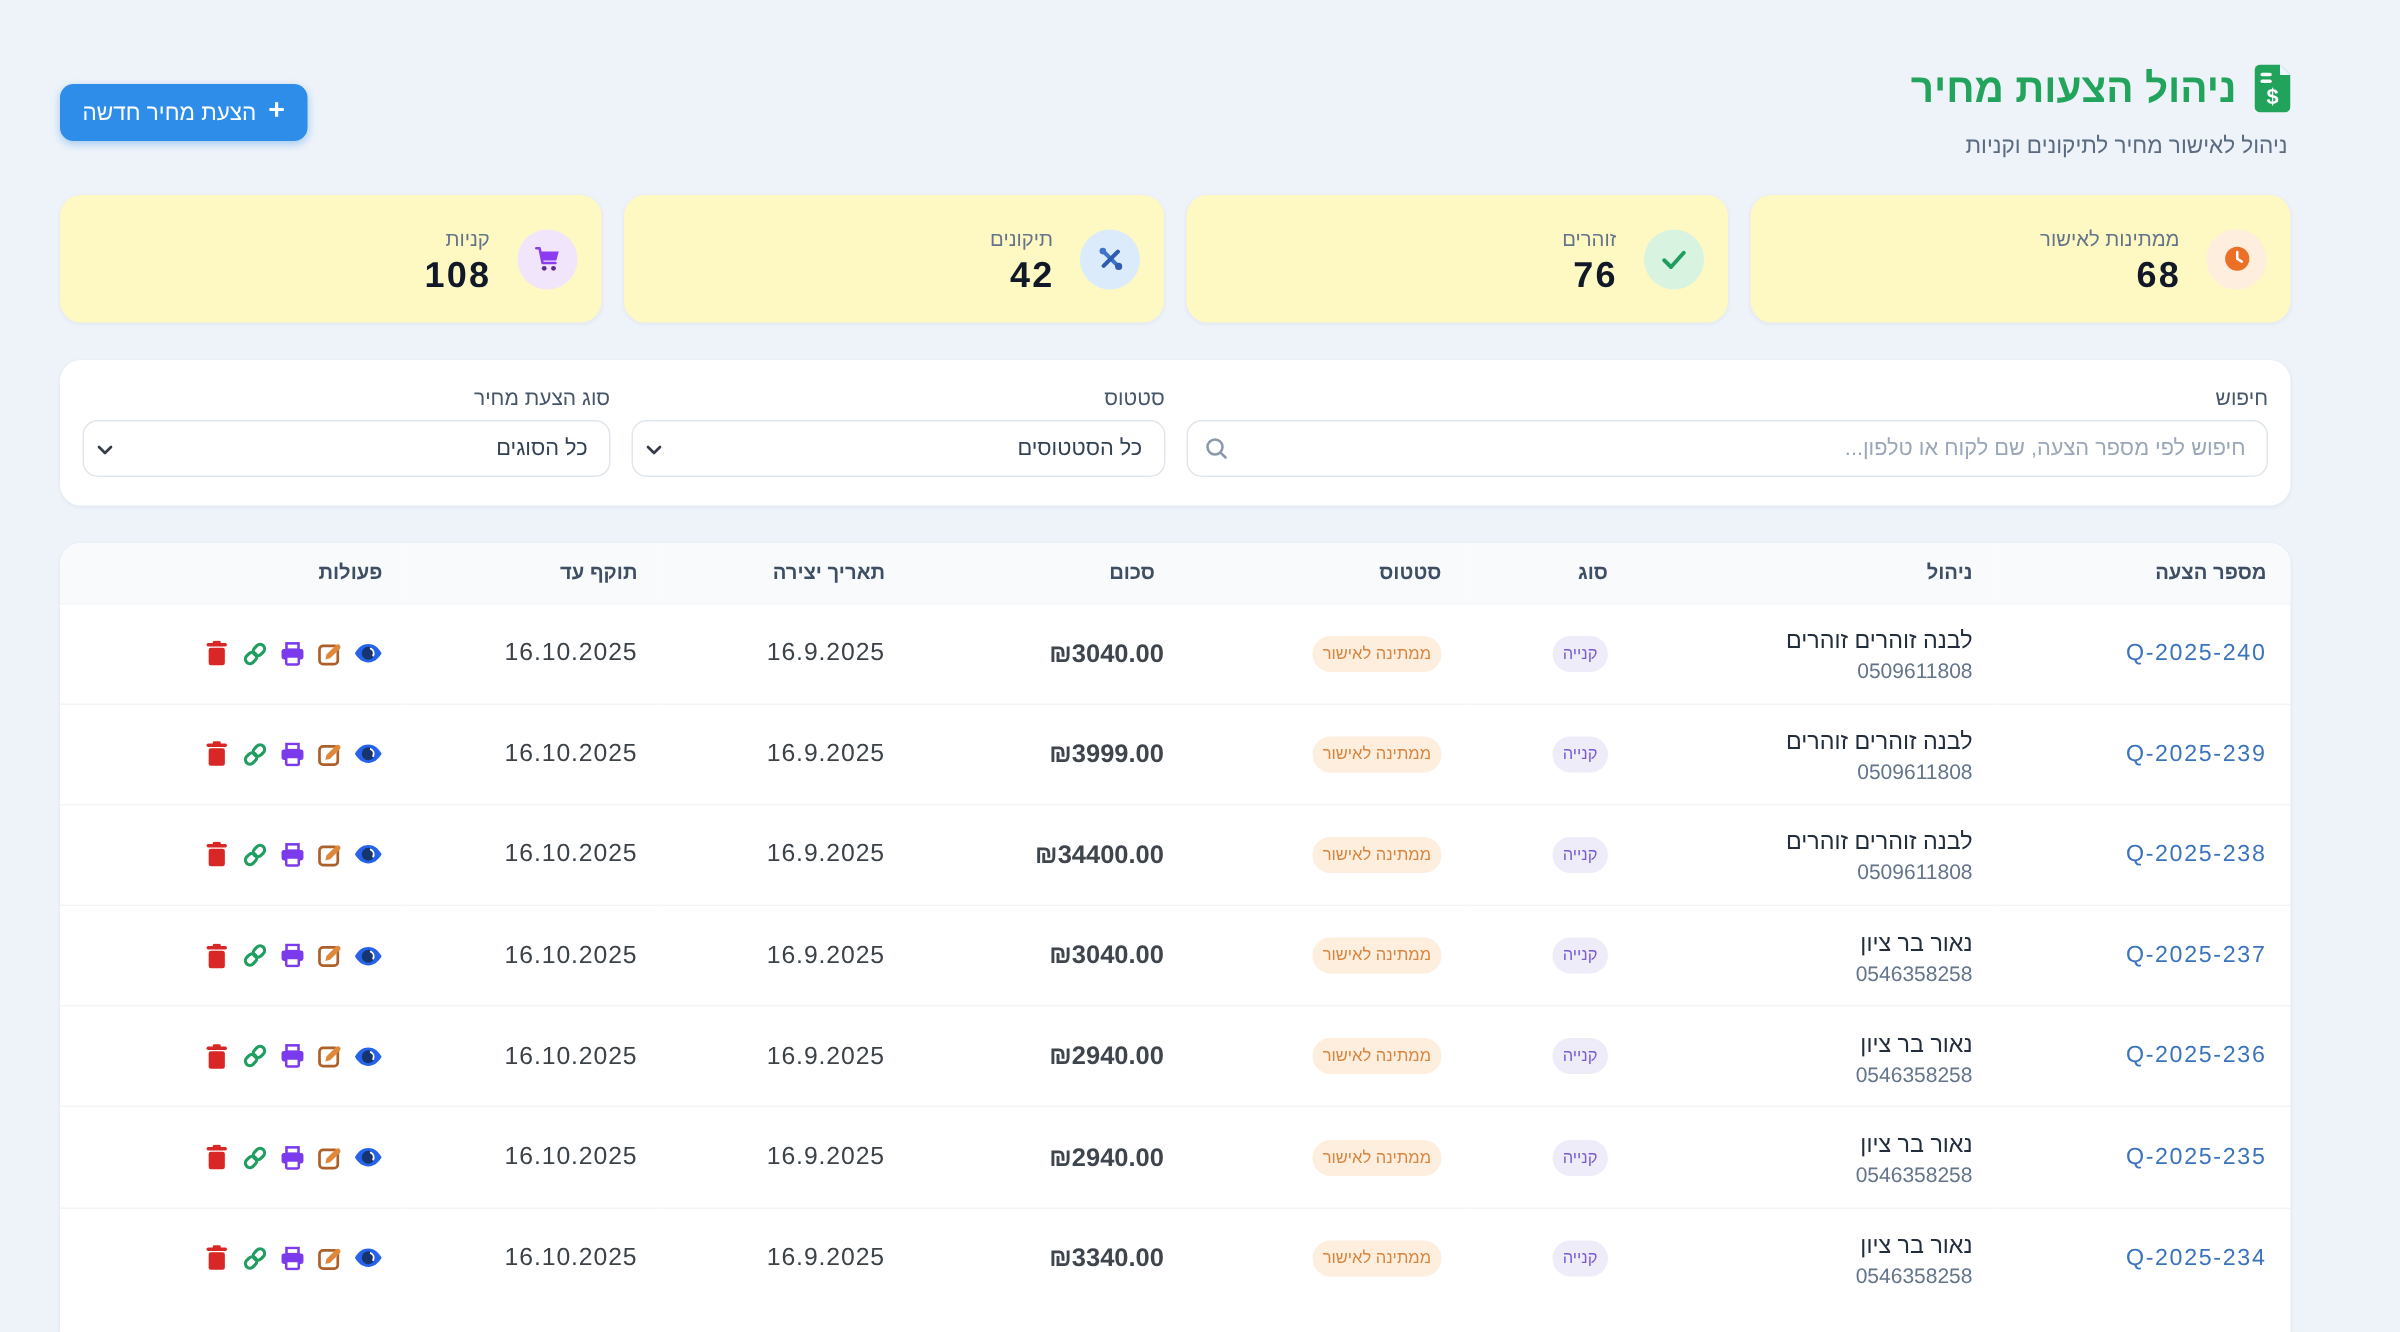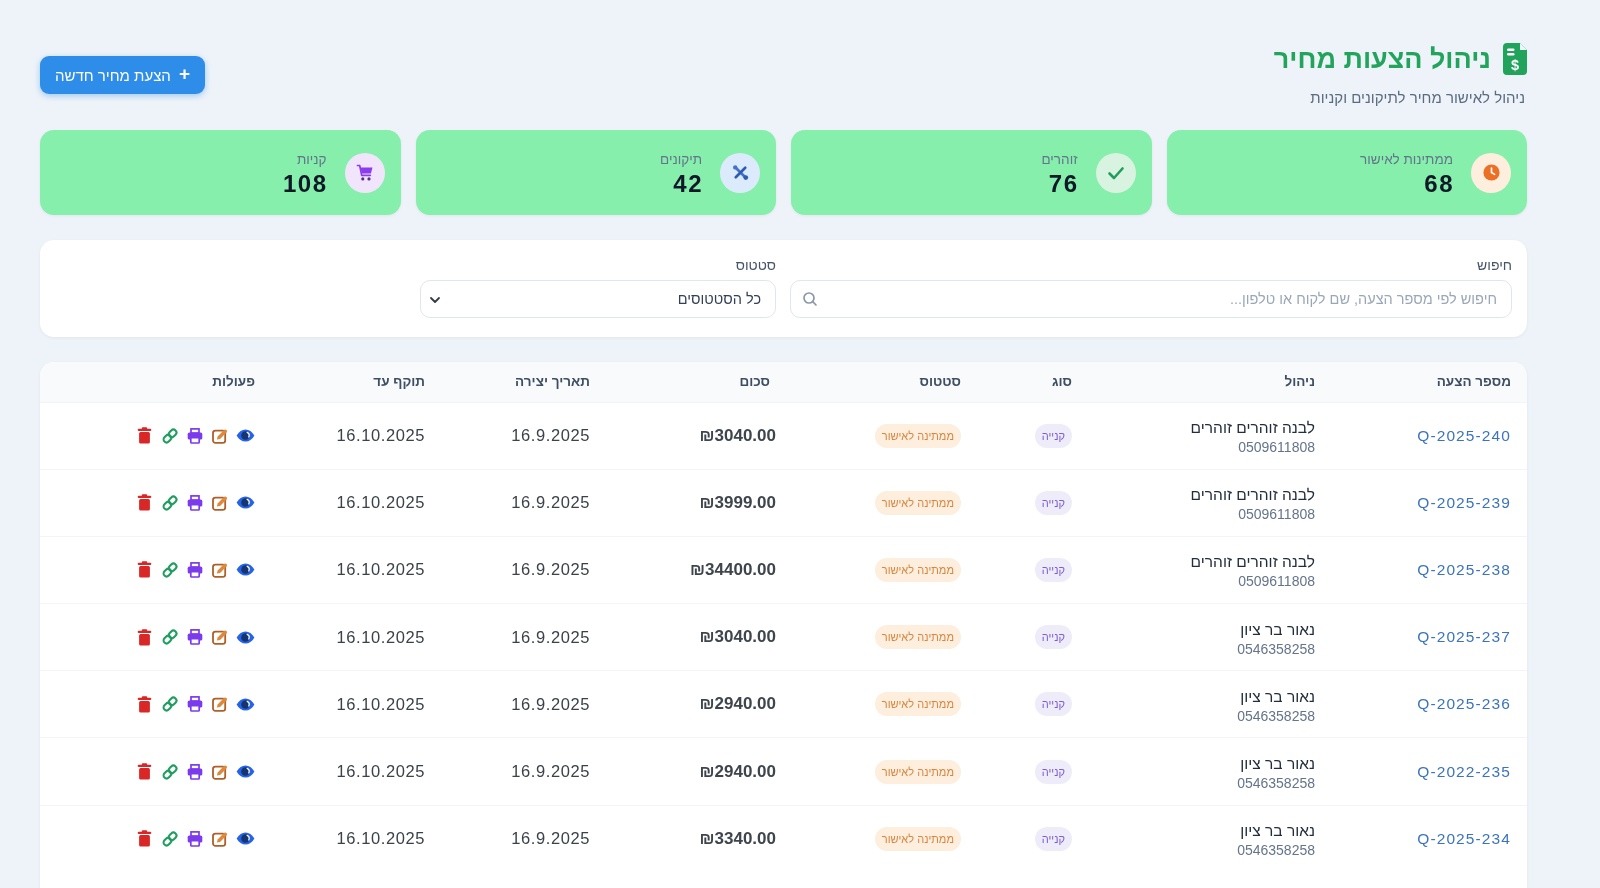--- a/index.html
+++ b/index.html
@@ -10,21 +10,21 @@
 
 
 .h1row { position:absolute; top:43px; right:0; display:flex; align-items:center; gap:12px; flex-direction:row; }
 .h1row h1 { font-size:27px; font-weight:bold; color:#23a45d; }
 .subtitle { position:absolute; top:89px; right:2px; font-size:15px; color:#5b6b80; }
 .newbtn { position:absolute; top:56px; left:0; width:165px; height:38px; background:#2d8de8; color:#fff; border:none; border-radius:9px; font-family:"Liberation Sans",sans-serif; font-size:15px; display:flex; align-items:center; justify-content:center; gap:8px; box-shadow:0 2px 6px rgba(45,141,232,.4); }
 .newbtn .plus { font-size:19px; font-weight:bold; margin-top:-2px; }
 
 
 .stats { position:absolute; top:130px; right:0; width:1487px; display:grid; grid-template-columns:repeat(4,1fr); gap:15px; }
-.scard { background:#86efac; border-radius:14px; height:85px; box-shadow:0 1px 3px rgba(16,42,83,.06); display:flex; align-items:center; padding:0 16px; }
+.scard { background:#fef9c3; border-radius:14px; height:85px; box-shadow:0 1px 3px rgba(16,42,83,.06); display:flex; align-items:center; padding:0 16px; }
 .scard .ic { width:40px; height:40px; border-radius:50%; display:flex; align-items:center; justify-content:center; flex:0 0 40px; }
 .scard .txt { margin-right:18px; text-align:right; margin-top:2px; }
 .scard .lbl { font-size:13.5px; color:#64748b; margin-bottom:5px; }
 .scard .num { font-size:24px; font-weight:bold; color:#111827; line-height:1; letter-spacing:1.5px; margin-right:-1px; }
 .ic.orange { background:#fdeedd; }
 .ic.green  { background:#d9f3e1; }
 .ic.blue   { background:#dcebfb; }
 .ic.purple { background:#f1e5fb; }
 
 
@@ -143,20 +143,29 @@
               <circle cx="7" cy="7" r="5" stroke="#8b98a9" stroke-width="1.7" fill="none"></circle>
               <path d="M10.7 10.7 L14 14" stroke="#8b98a9" stroke-width="1.7" stroke-linecap="round"></path>
             </svg>
         <input placeholder="חיפוש לפי מספר הצעה, שם לקוח או טלפון..." style="">
       </div>
     </div>
     <div class="fgroup fg-status">
       <label>סטטוס</label>
       <div class="selwrap">
         <div class="stext">כל הסטטוסים</div>
+        <svg class="chev" width="12" height="12" viewBox="0 0 12 12">
+              <path d="M2 4 L6 8 L10 4" stroke="#333c48" stroke-width="1.8" fill="none" stroke-linecap="round" stroke-linejoin="round"></path>
+            </svg>
+      </div>
+    </div>
+    <div class="fgroup fg-type">
+      <label>סוג הצעת מחיר</label>
+      <div class="selwrap">
+        <div class="stext">כל הסוגים</div>
         <svg class="chev" width="12" height="12" viewBox="0 0 12 12">
               <path d="M2 4 L6 8 L10 4" stroke="#333c48" stroke-width="1.8" fill="none" stroke-linecap="round" stroke-linejoin="round"></path>
             </svg>
       </div>
     </div>
   </div>
 
   <div class="tcard">
     <table>
       <colgroup>
@@ -381,21 +390,21 @@
                   </svg>
 <svg width="15" height="17" viewBox="0 0 15 17">
                     <rect x="2.1" y="4.9" width="10.8" height="11.6" rx="1.5" fill="#d92626"></rect>
                     <rect x="0.7" y="1.7" width="13.6" height="2.3" rx="1.1" fill="#d92626"></rect>
                     <rect x="4.8" y="0.2" width="5.4" height="2.2" rx="1" fill="#d92626"></rect>
                   </svg>
                 </div>
               </td>
 </tr>
             <tr>
- <td><span class="qnum" dir="ltr">Q-2022-235</span></td>
+ <td><span class="qnum" dir="ltr">Q-2025-235</span></td>
  <td>
                 <div class="cname">נאור בר ציון</div>
                 <div class="cphone" dir="ltr">0546358258</div>
               </td>
  <td><span class="pill type">קנייה</span></td>
  <td><span class="pill status">ממתינה לאישור</span></td>
  <td class="amt"><span class="amount">₪2940.00</span></td>
  <td><span class="dt">16.9.2025</span></td>
  <td><span class="dt">16.10.2025</span></td>
  <td>

